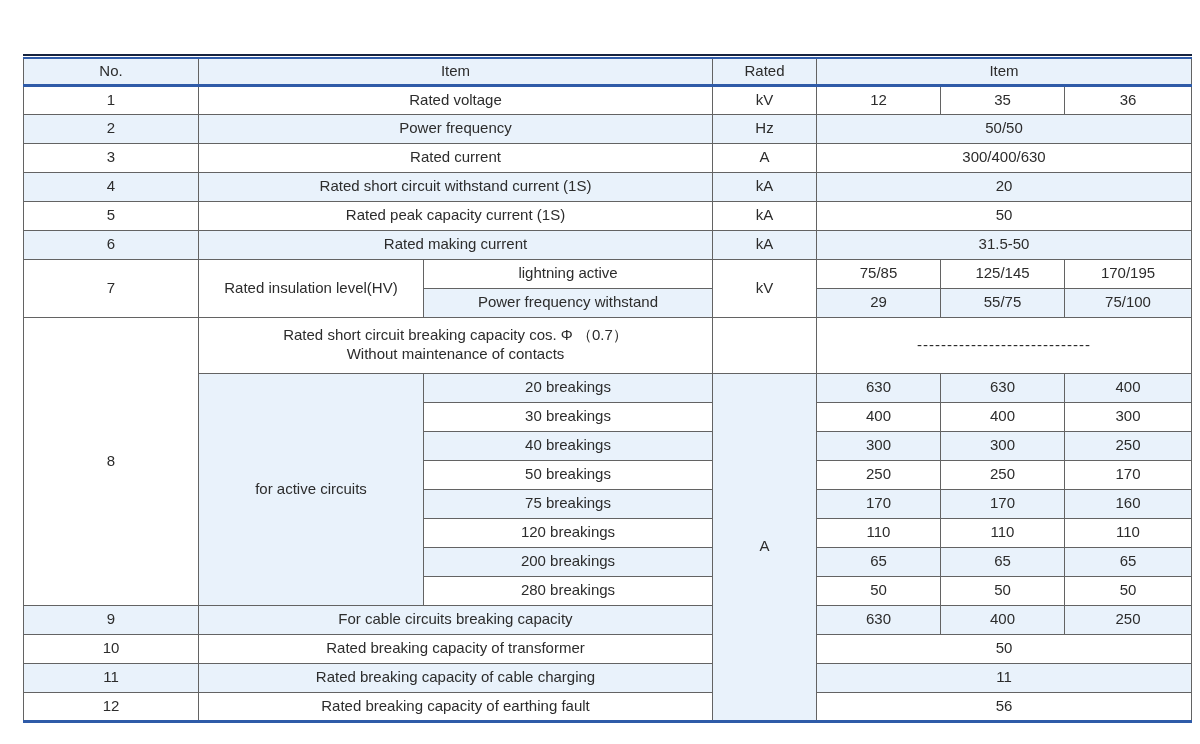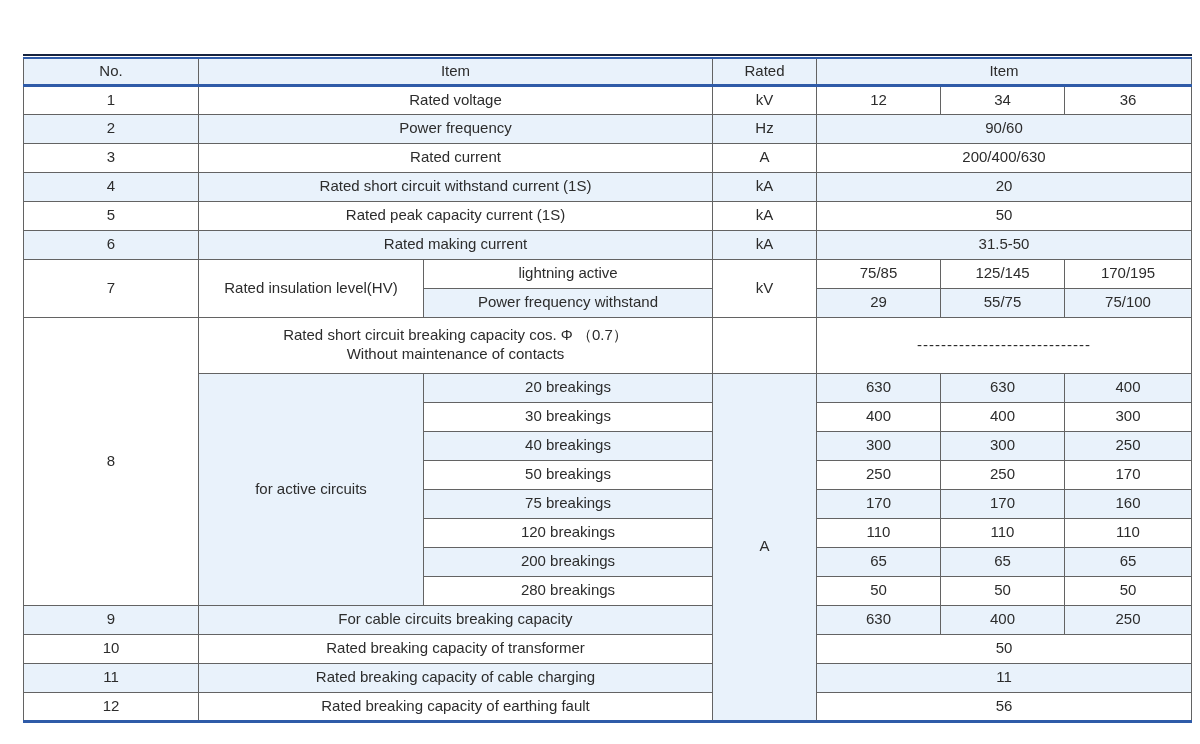--- a/index.html
+++ b/index.html
@@ -80,34 +80,34 @@
         <th>Rated</th>
         <th colspan="3">Item</th>
       </tr>
     </thead>
     <tbody>
       <tr class="plain">
         <td>1</td>
         <td colspan="2">Rated voltage</td>
         <td>kV</td>
         <td>12</td>
-        <td>34</td>
+        <td>35</td>
         <td>36</td>
       </tr>
       <tr class="alt">
         <td>2</td>
         <td colspan="2">Power frequency</td>
         <td>Hz</td>
-        <td colspan="3">90/60</td>
+        <td colspan="3">50/50</td>
       </tr>
       <tr class="plain">
         <td>3</td>
         <td colspan="2">Rated current</td>
         <td>A</td>
-        <td colspan="3">200/400/630</td>
+        <td colspan="3">300/400/630</td>
       </tr>
       <tr class="alt">
         <td>4</td>
         <td colspan="2">Rated short circuit withstand current (1S)</td>
         <td>kA</td>
         <td colspan="3">20</td>
       </tr>
       <tr class="plain">
         <td>5</td>
         <td colspan="2">Rated peak capacity current (1S)</td>

